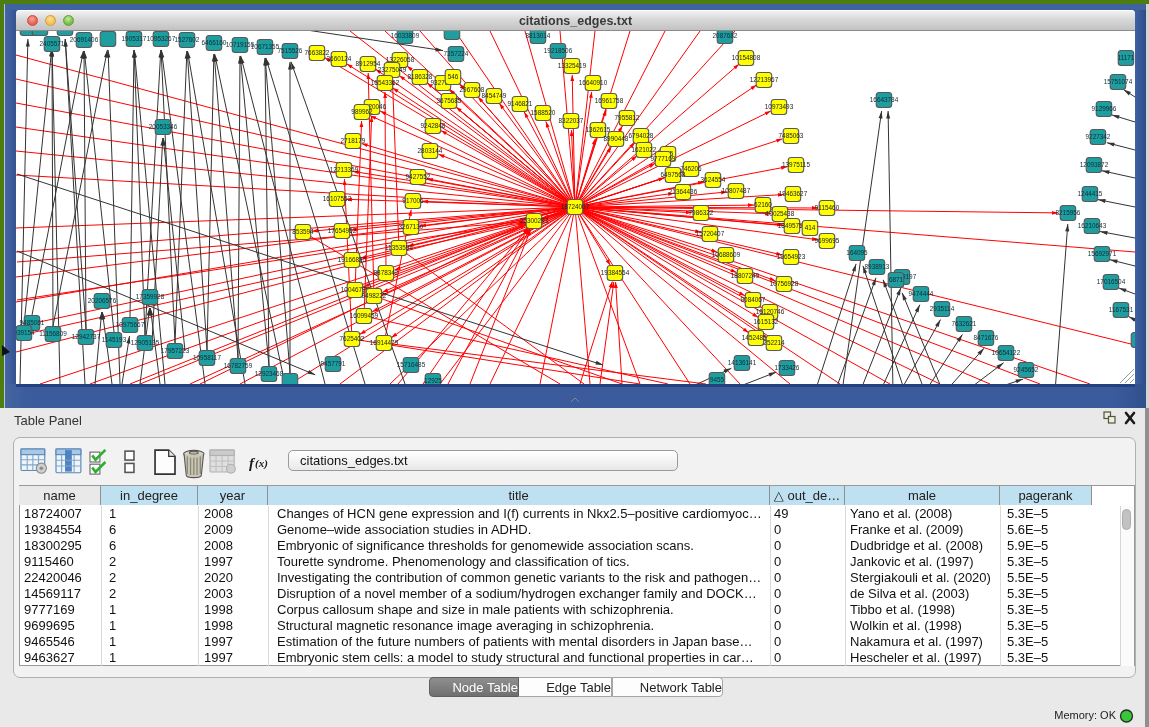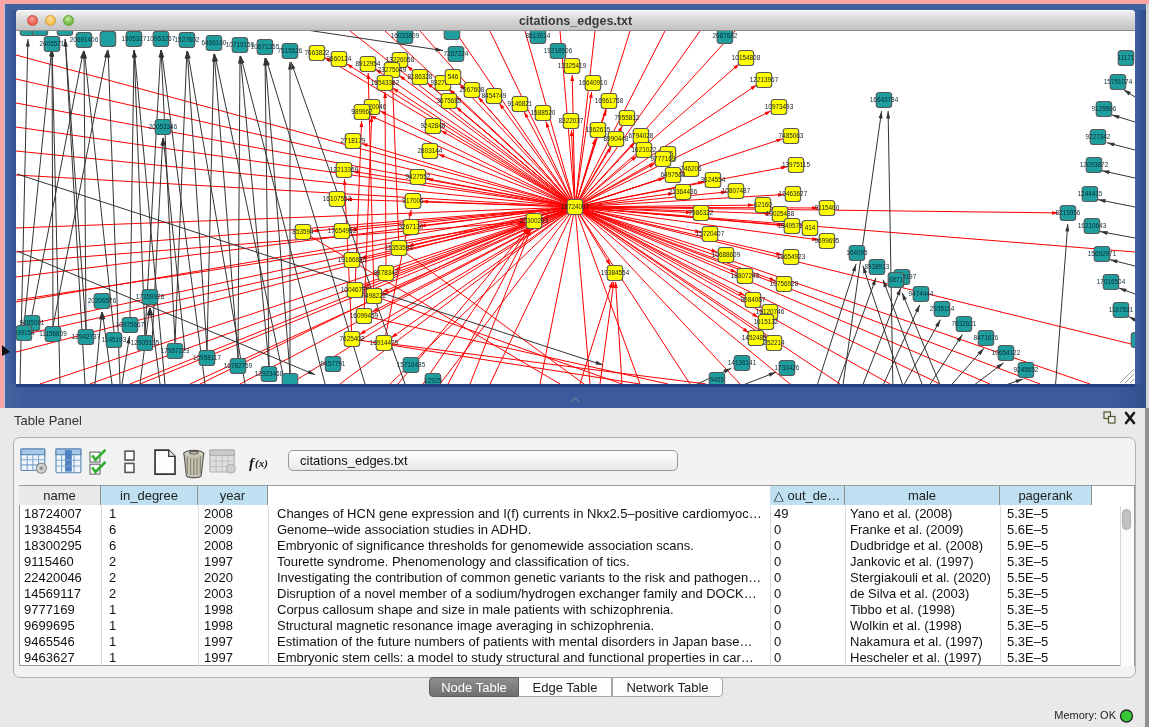--- a/index.html
+++ b/index.html
@@ -1,16 +1,16 @@
 <!DOCTYPE html>
 <html><head><meta charset="utf-8">
 <style>
 *{margin:0;padding:0;box-sizing:border-box}
 html,body{width:1149px;height:727px;overflow:hidden;font-family:"Liberation Sans",sans-serif}
-#root{position:relative;width:1149px;height:727px;background:#fca5a5}
+#root{position:relative;width:1149px;height:727px;background:#4d7c0f}
 #desktop{position:absolute;left:4px;top:4px;width:1142px;height:404px;background:linear-gradient(90deg,#46669f 0,#3b5b9d 2%,#3b5b9d 97%,#30508c 100%)}
 #topblue{position:absolute;left:4px;top:4px;width:1142px;height:7px;background:#40629f}
 #leftline{position:absolute;left:4px;top:4px;width:1px;height:404px;background:#e8ecf2;opacity:.7}
 
 #titlebar{position:absolute;left:16px;top:10px;width:1119px;height:21px;
  background:linear-gradient(#f5f5f5,#d9d9d9 45%,#c2c2c2);border-radius:4px 4px 0 0;
  border-bottom:1px solid #8b8b8b;box-shadow:inset 0 1px 0 #fdfdfd}
 .tl{position:absolute;top:5px;width:11px;height:11px;border-radius:50%}
 #titlebar .t{position:absolute;top:4px;left:0;width:100%;text-align:center;font-size:12.5px;font-weight:bold;color:#3a3a3a}
 #canvas{position:absolute;left:16px;top:31px;width:1119px;height:353px;background:#fff}
@@ -21,21 +21,21 @@
  border:1px solid #b0b0b0;border-radius:7px}
 #combo{position:absolute;left:288px;top:450px;width:390px;height:21px;border:1px solid #9a9a9a;
  border-radius:5px;background:linear-gradient(#ffffff,#e8e8e8);font-size:13px;color:#111;
  line-height:20px;padding-left:11px}
 #table{position:absolute;left:19px;top:485px;width:1116px;height:181px;background:#fff;border:1px solid #999}
 .th{position:absolute;top:485px;height:20px;background:#bfe0f0;border-right:1px solid #8f8f8f;
  border-top:1px solid #999;font-size:13px;color:#222;text-align:center;line-height:20px}
 .trow{position:absolute;height:16px;font-size:13px;color:#111;white-space:nowrap}
 .trow span{position:absolute;top:0;line-height:15px;overflow:hidden}
 .gline{position:absolute;top:506px;height:160px;width:1px;background:#d9d9d9}
-.tab{position:absolute;top:677px;height:20px;font-size:13px;text-align:center;line-height:19px;
+.tab{position:absolute;top:677px;height:20px;font-size:13px;text-align:right;line-height:19px;
  background:#fdfdfd;border:1px solid #a6a6a6;color:#222}
 #memo{position:absolute;top:709px;right:33px;font-size:11px;color:#222}
 </style></head>
 <body>
 <div id="root">
 <div id="desktop"></div>
     <div id="topblue"></div>
     <div id="leftline"></div>
     <div style="position:absolute;left:5px;top:10px;width:11px;height:374px;background:linear-gradient(90deg,#4667a8,#34528e)"></div>
     <div style="position:absolute;left:1135px;top:10px;width:11px;height:374px;background:linear-gradient(90deg,#4062a5,#2e4b85)"></div>
@@ -780,20 +780,21 @@
 
  <rect x="1146" y="4" width="3" height="404" fill="#d4d4d4"></rect>
  <rect x="1145" y="408" width="4" height="319" fill="#8f8f8f"></rect>
  <circle cx="1126.5" cy="716" r="6" fill="#36c836" stroke="#2a2a2a" stroke-width="1.3"></circle>
 </svg>
 <div id="combo">citations_edges.txt</div>
 <div id="table"></div>
 <div class="th" style="left:19px;width:82px;background:#e9e9e9">name</div>
 <div class="th" style="left:101px;width:97px">in_degree</div>
 <div class="th" style="left:198px;width:70px">year</div>
+<div class="th" style="left:268px;width:502px">title</div>
 <div class="th" style="left:770px;width:75px">△ out_de…</div>
 <div class="th" style="left:845px;width:155px">male</div>
 <div class="th" style="left:1000px;width:92px">pagerank</div>
 <div class="th" style="left:1092px;width:28px;background:#fff;border-right:none"></div>
 <div class="trow" style="top:506px">
       <span style="left:24px;width:76px">18724007</span>
       <span style="left:109px;width:88px">1</span>
       <span style="left:204px;width:63px">2008</span>
       <span style="left:277px;width:491px">Changes of HCN gene expression and I(f) currents in Nkx2.5–positive cardiomyoc…</span>
       <span style="left:774px;width:70px">49</span>

